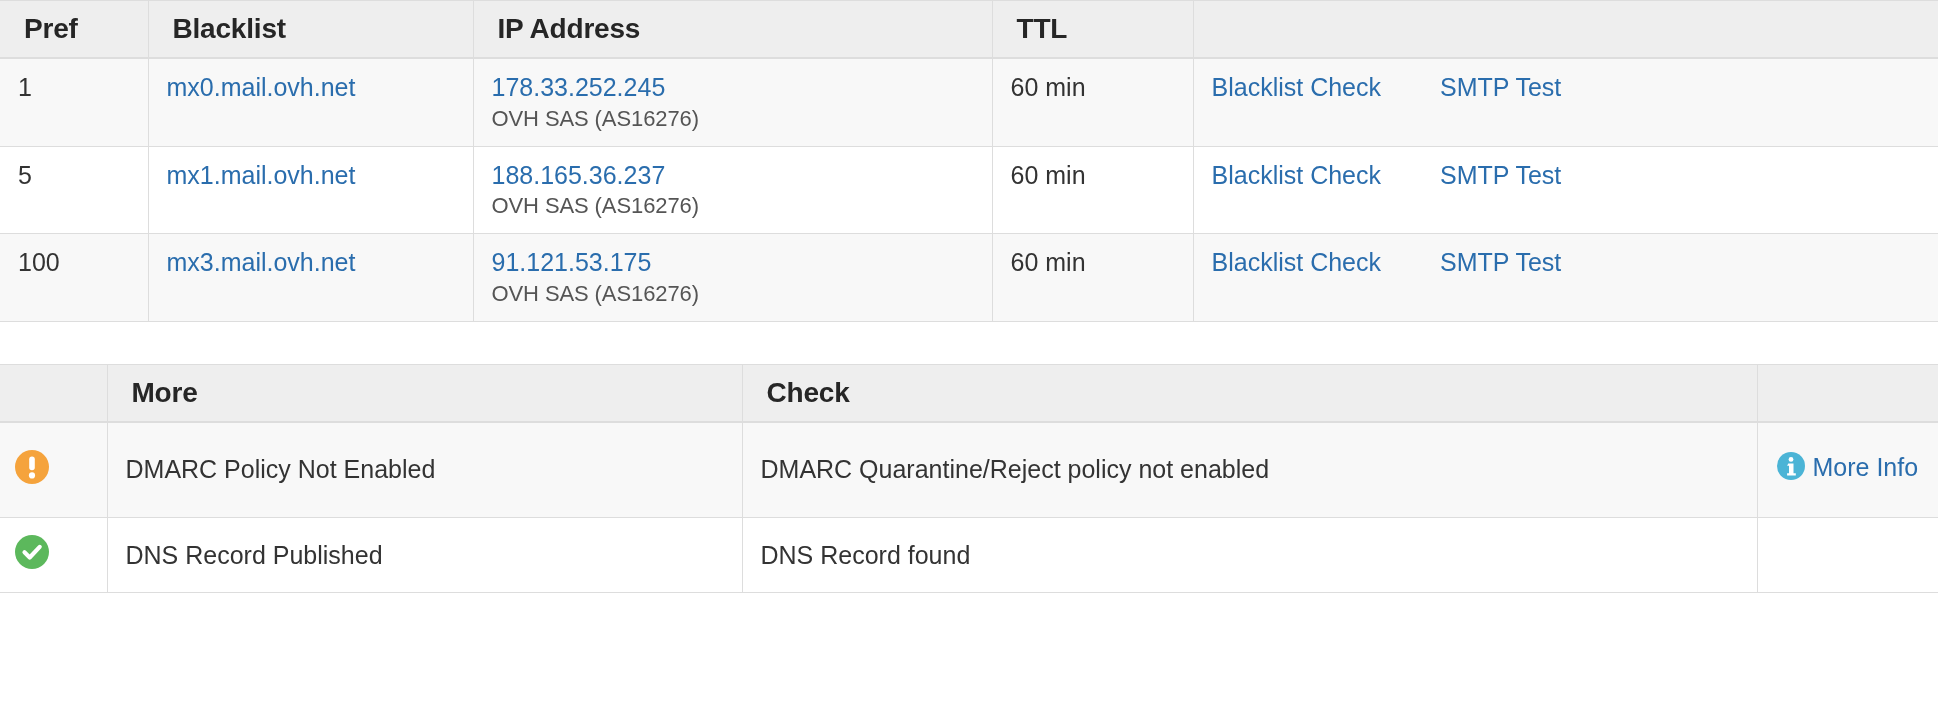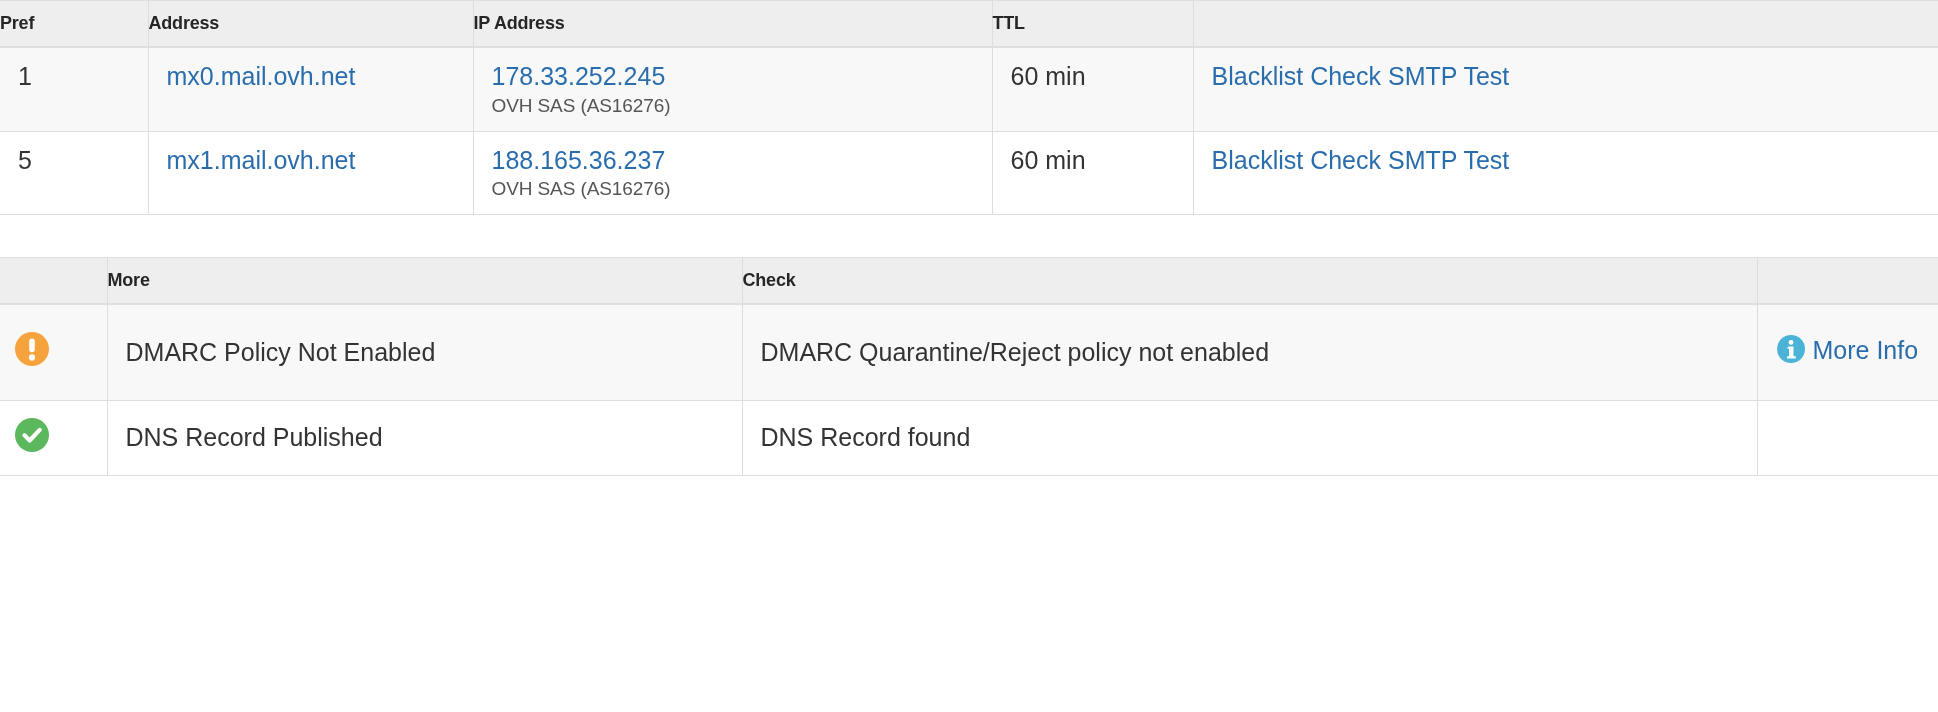--- a/index.html
+++ b/index.html
@@ -24,22 +24,22 @@
   }
   table.grid th {
     background: #eeeeee;
     color: #262626;
     font-weight: bold;
     text-align: left;
     vertical-align: middle;
     border-top: 1px solid #dddddd;
     border-bottom: 2px solid #dddddd;
     border-right: 1px solid #dddddd;
-    padding: 12px 0;
-    font-size: 18px;
+    padding: 12px 24px;
+    font-size: 28px;
     letter-spacing: -0.2px;
   }
   table.grid th:last-child { border-right: none; }
   table.grid td {
     border-bottom: 1px solid #dddddd;
     border-right: 1px solid #dddddd;
     vertical-align: top;
     color: #333333;
     font-size: 25px;
     padding: 14px 18px;
@@ -57,23 +57,23 @@
   
   #mx-table-wrap { padding: 0; }
   .col-pref   { width: 148px; }
   .col-host   { width: 325px; }
   .col-ip     { width: 519px; }
   .col-ttl    { width: 201px; }
   .col-act    { width: auto; }
 
   #mx-table td { height: 79px; }
   .ip-main { color: #2a6dad; font-size: 25px; line-height: 1.18; }
-  .ip-sub  { color: #555555; font-size: 19px; margin-top: 3px; letter-spacing: -0.1px; }
+  .ip-sub  { color: #555555; font-size: 22px; margin-top: 3px; letter-spacing: -0.1px; }
   .actions { white-space: nowrap; }
-  .actions a { }
+  .actions a { margin-right: 52px; }
   .actions a:last-child { margin-right: 0; }
 
   .gap { height: 42px; background: #ffffff; }
 
   
   .col-icon   { width: 107px; }
   .col-test   { width: 635px; }
   .col-result { width: 1015px; }
   .col-more   { width: auto; }
 
@@ -106,21 +106,21 @@
     <colgroup>
       <col class="col-pref">
         <col class="col-host">
         <col class="col-ip">
         <col class="col-ttl">
         <col class="col-act">
     </colgroup>
     <thead>
       <tr>
         <th>Pref</th>
-        <th>Address</th>
+        <th>Blacklist</th>
         <th>IP Address</th>
         <th>TTL</th>
         <th></th>
       </tr>
     </thead>
     <tbody>
 
       <tr>
         <td>1</td>
         <td>
@@ -147,20 +147,35 @@
           <div class="ip-sub">OVH SAS (AS16276)</div>
         </td>
         <td>60 min</td>
         <td class="actions">
           <a class="link">Blacklist Check</a>
           <a class="link">SMTP Test</a>
         </td>
       </tr>
 
 
+      <tr>
+        <td>100</td>
+        <td>
+          <a class="link">mx3.mail.ovh.net</a>
+        </td>
+        <td>
+          <a class="link ip-main">91.121.53.175</a>
+          <div class="ip-sub">OVH SAS (AS16276)</div>
+        </td>
+        <td>60 min</td>
+        <td class="actions">
+          <a class="link">Blacklist Check</a>
+          <a class="link">SMTP Test</a>
+        </td>
+      </tr>
     </tbody>
   </table>
 </div>
 
 <div class="gap"></div>
 
 <div id="test-table-wrap">
   <table class="grid" id="test-table">
     <colgroup>
       <col class="col-icon">

